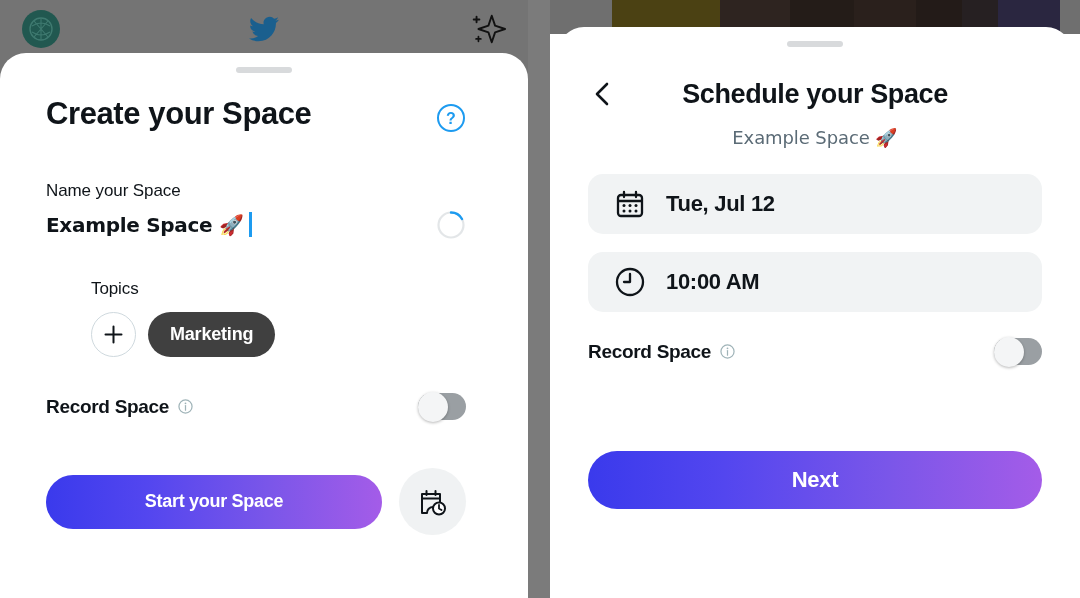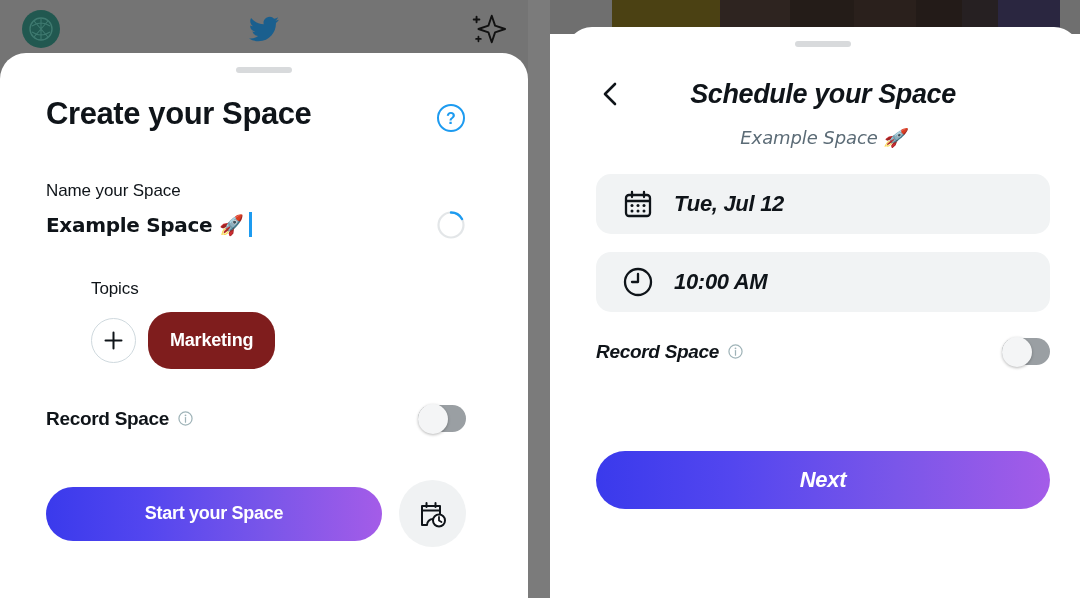--- a/index.html
+++ b/index.html
@@ -95,22 +95,22 @@
   .topics-block { margin-top: 42px; margin-left: 45px; }
   .topics-row { display: flex; align-items: center; margin-top: 13px; gap: 12px; }
   .plus-btn {
     width: 45px; height: 45px; border-radius: 50%;
     border: 1.4px solid #cfd9de;
     background: #fff;
     display: flex; align-items: center; justify-content: center;
     flex: none;
   }
   .pill-topic {
-    height: 57px; border-radius: 23px;
-    background: #7f1d1d; color: #fff;
+    height: 45px; border-radius: 23px;
+    background: #404040; color: #fff;
     font-size: 18px; font-weight: bold;
     display: flex; align-items: center;
     padding: 0 22px;
     letter-spacing: -0.2px;
   }
 
   .record-row {
     margin-top: 36px;
     display: flex; align-items: center;
     justify-content: space-between;
@@ -171,26 +171,25 @@
     overflow: hidden;
   }
   .bg-bands {
     position: absolute; top: 0; left: 0;
     width: 530px; height: 34px;
     display: flex;
   }
   .bg-bands i { display: block; height: 100%; }
 
   .sheet-right {
-    position: absolute; left: 16px; top: 27px;
+    position: absolute; left: 8px; top: 27px;
     width: 514px; height: 535px;
     background: #fff;
     border-radius: 26px 26px 0 0;
     overflow: hidden;
-    font-style: italic;
   }
   .sheet-body-right { padding: 10px 30px 0 30px; }
 
   .header-right {
     display: flex; align-items: center;
     margin-top: 22px;
     position: relative;
   }
   .back-btn { width: 30px; height: 30px; flex: none; }
   .title-center {

